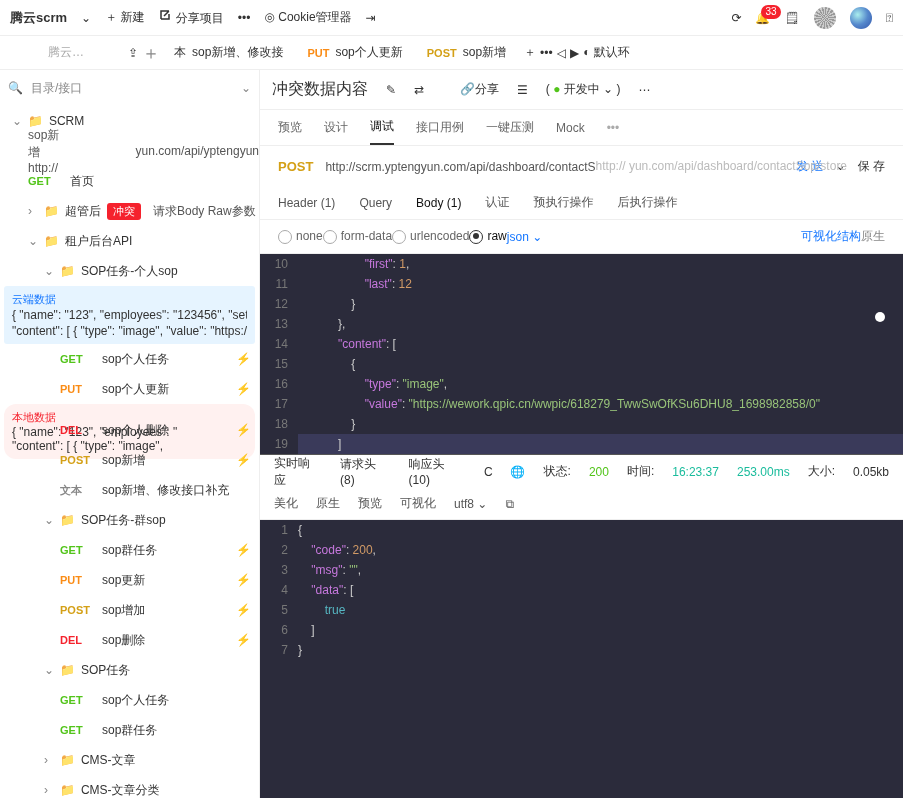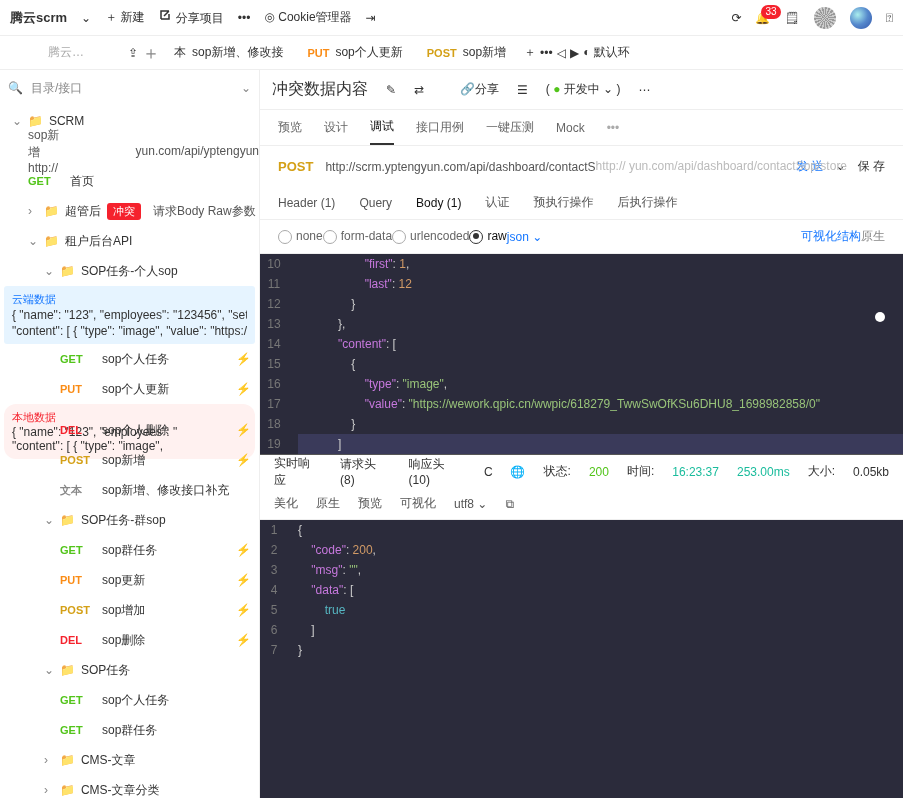--- a/index.html
+++ b/index.html
@@ -42,21 +42,21 @@
 .reqtabs{height:34px;display:flex;align-items:center;gap:24px;padding:0 18px;border-bottom:1px solid #eee;color:#555}
 .bodytypes{height:34px;display:flex;align-items:center;padding:0 18px;border-bottom:1px solid #eee}
 .radio{width:14px;height:14px;border:1.5px solid #aaa;border-radius:50%;display:inline-block;vertical-align:middle;margin-right:4px}
 .radio.on{border-color:#333}
 .radio.on::after{content:"";display:block;width:6px;height:6px;background:#333;border-radius:50%;margin:2.5px auto}
 .bodytypes .rt{color:#666}
 .bodytypes .sp{flex:1}
 .link{color:#1677ff}
 .code{background:#2b2b3b;color:#ccc;font-family:Consolas,monospace;font-size:12px;line-height:20px;overflow:hidden}
 .code .ln{display:flex}
-.code .gut{width:38px;text-align:center;padding-right:10px;color:#777;background:#2b2b3b;user-select:none}
+.code .gut{width:38px;text-align:right;padding-right:10px;color:#777;background:#2b2b3b;user-select:none}
 .code .tx{flex:1;white-space:pre}
 .hl-cur{background:#3a3a5a}
 .k-key{color:#c678dd}.k-str{color:#98c379}.k-num{color:#d19a66}.k-bool{color:#56b6c2}
 .resp-head{height:34px;display:flex;align-items:center;gap:18px;padding:0 14px;border-top:1px solid #555;background:#fff;color:#333}
 .status200{color:#52c41a}
 .teal{color:#1abc9c}
 .resp-tools{height:32px;display:flex;align-items:center;gap:18px;padding:0 14px;background:#fff;color:#555;border-bottom:1px solid #eee}
 .right-dot{width:10px;height:10px;border:2px solid #999;border-radius:50%;position:absolute;right:8px}
 .whdot{width:10px;height:10px;background:#fff;border-radius:50%;position:absolute;right:18px}
 svg{width:14px;height:14px;stroke:currentColor;fill:none;stroke-width:1.5}

